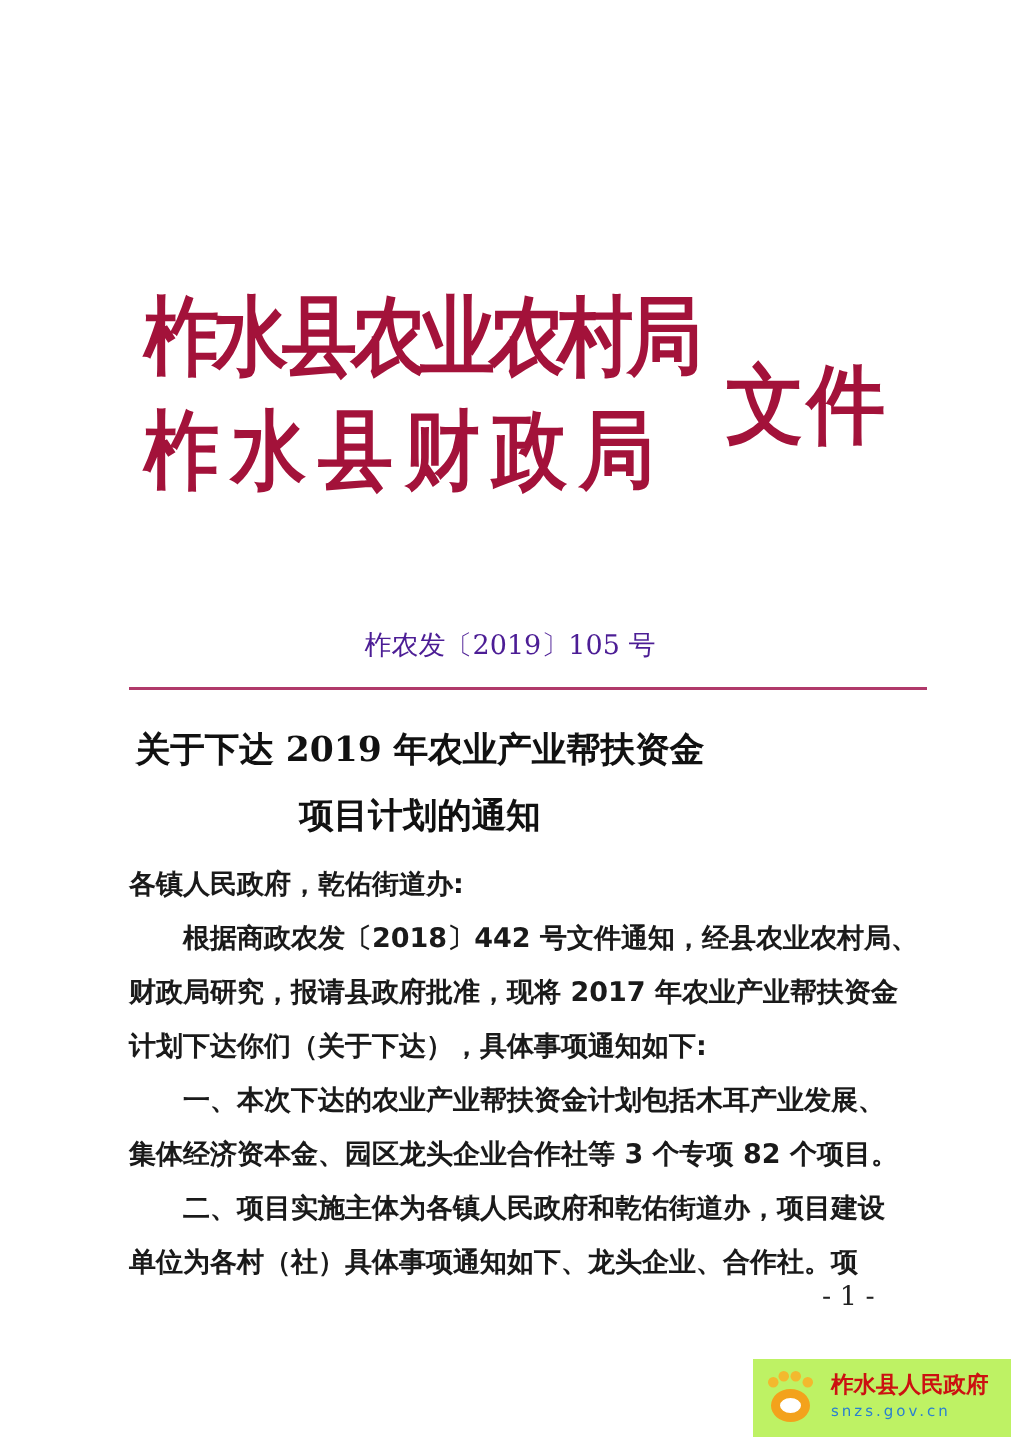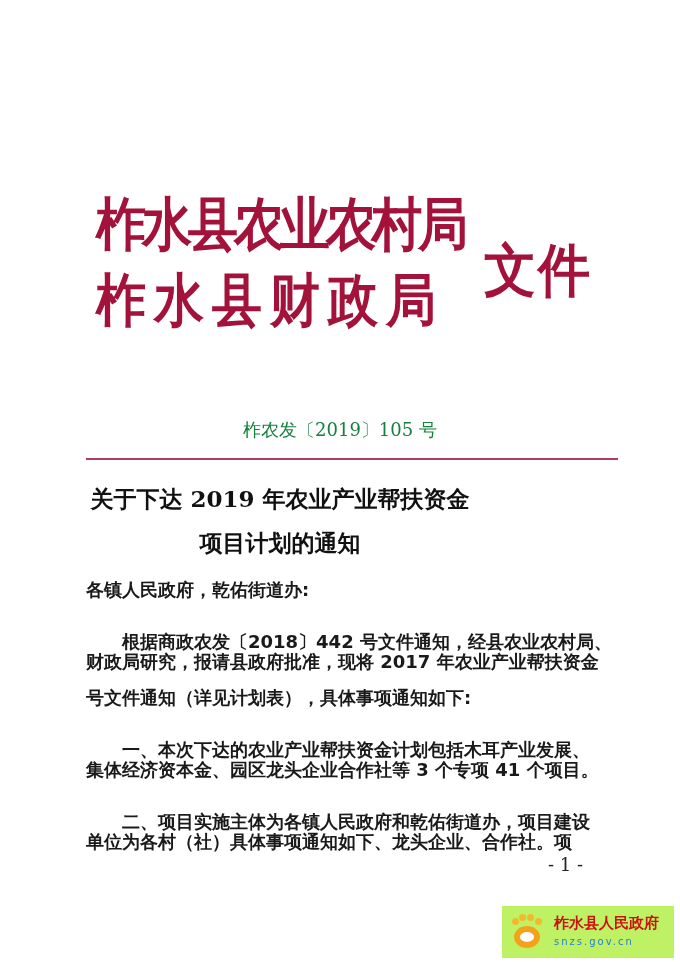--- a/index.html
+++ b/index.html
@@ -10,36 +10,36 @@
     .header-org {
       position: absolute; color: #a3123a; font-weight: bold;
       font-family: "DejaVu Serif", "Liberation Serif", serif;
       line-height: 1;
     }
     #org1 { left: 96px; top: 196px; font-size: 50px; letter-spacing: -4px; transform: scaleY(1.15); transform-origin: left top; }
     #org2 { left: 96px; top: 272px; font-size: 50px; letter-spacing: 8px; transform: scaleY(1.15); transform-origin: left top; }
     #doctype { left: 484px; top: 242px; font-size: 52px; letter-spacing: 2px; transform: scaleY(1.1); transform-origin: left top; }
     .docnum {
       position: absolute; left: 0; width: 680px; top: 418px; text-align: center;
-      font-size: 18px; color: #15803d; font-family: "DejaVu Serif", serif;
+      font-size: 18px; color: #4c1d95; font-family: "DejaVu Serif", serif;
     }
     .redline {
       position: absolute; left: 86px; top: 458px; width: 532px; height: 2px; background: #b0396a;
     }
     .title {
       position: absolute; left: 0; width: 560px; text-align: center; font-weight: bold;
       font-size: 23px; color: #111; font-family: "DejaVu Serif", serif;
     }
     #title1 { top: 484px; }
     #title2 { top: 528px; }
     .body-text {
       position: absolute; left: 86px; width: 532px; font-size: 18px; color: #1a1a1a;
       font-family: "DejaVu Sans", sans-serif; line-height: 36px; white-space: nowrap; font-weight: bold;
     }
-    .indent { padding-left: 36px; margin-top: 16px; }
+    .indent { padding-left: 36px; }
     .page-num {
       position: absolute; left: 548px; top: 854px; font-size: 18px; color: #222;
       font-family: "DejaVu Serif", serif;
     }
     .watermark {
       position: absolute; left: 502px; top: 906px; width: 172px; height: 52px; background: #bef264;
       display: flex; align-items: center;
     }
     .wm-logo { width: 40px; height: 40px; position: relative; margin-left: 6px; }
     .wm-ring {
@@ -60,23 +60,23 @@
 
 <div class="docnum">柞农发〔2019〕105 号</div>
 <div class="redline"></div>
 
 <div id="title1" class="title">关于下达 2019 年农业产业帮扶资金</div>
 <div id="title2" class="title">项目计划的通知</div>
 
 <div class="body-text" style="top:572px;">各镇人民政府，乾佑街道办:</div>
 <div class="body-text indent" style="top:608px;">根据商政农发〔2018〕442 号文件通知，经县农业农村局、</div>
 <div class="body-text" style="top:644px;">财政局研究，报请县政府批准，现将 2017 年农业产业帮扶资金</div>
-<div class="body-text" style="top:680px;">号文件通知（详见计划表），具体事项通知如下:</div>
+<div class="body-text" style="top:680px;">计划下达你们（关于下达），具体事项通知如下:</div>
 <div class="body-text indent" style="top:716px;">一、本次下达的农业产业帮扶资金计划包括木耳产业发展、</div>
-<div class="body-text" style="top:752px;">集体经济资本金、园区龙头企业合作社等 3 个专项 41 个项目。</div>
+<div class="body-text" style="top:752px;">集体经济资本金、园区龙头企业合作社等 3 个专项 82 个项目。</div>
 <div class="body-text indent" style="top:788px;">二、项目实施主体为各镇人民政府和乾佑街道办，项目建设</div>
 <div class="body-text" style="top:824px;">单位为各村（社）具体事项通知如下、龙头企业、合作社。项</div>
 
 <div class="page-num">- 1 -</div>
 
 <div class="watermark">
   <div class="wm-logo">
     <div class="wm-dot" style="left:4px;top:6px;"></div>
     <div class="wm-dot" style="left:11px;top:2px;"></div>
     <div class="wm-dot" style="left:19px;top:2px;"></div>

